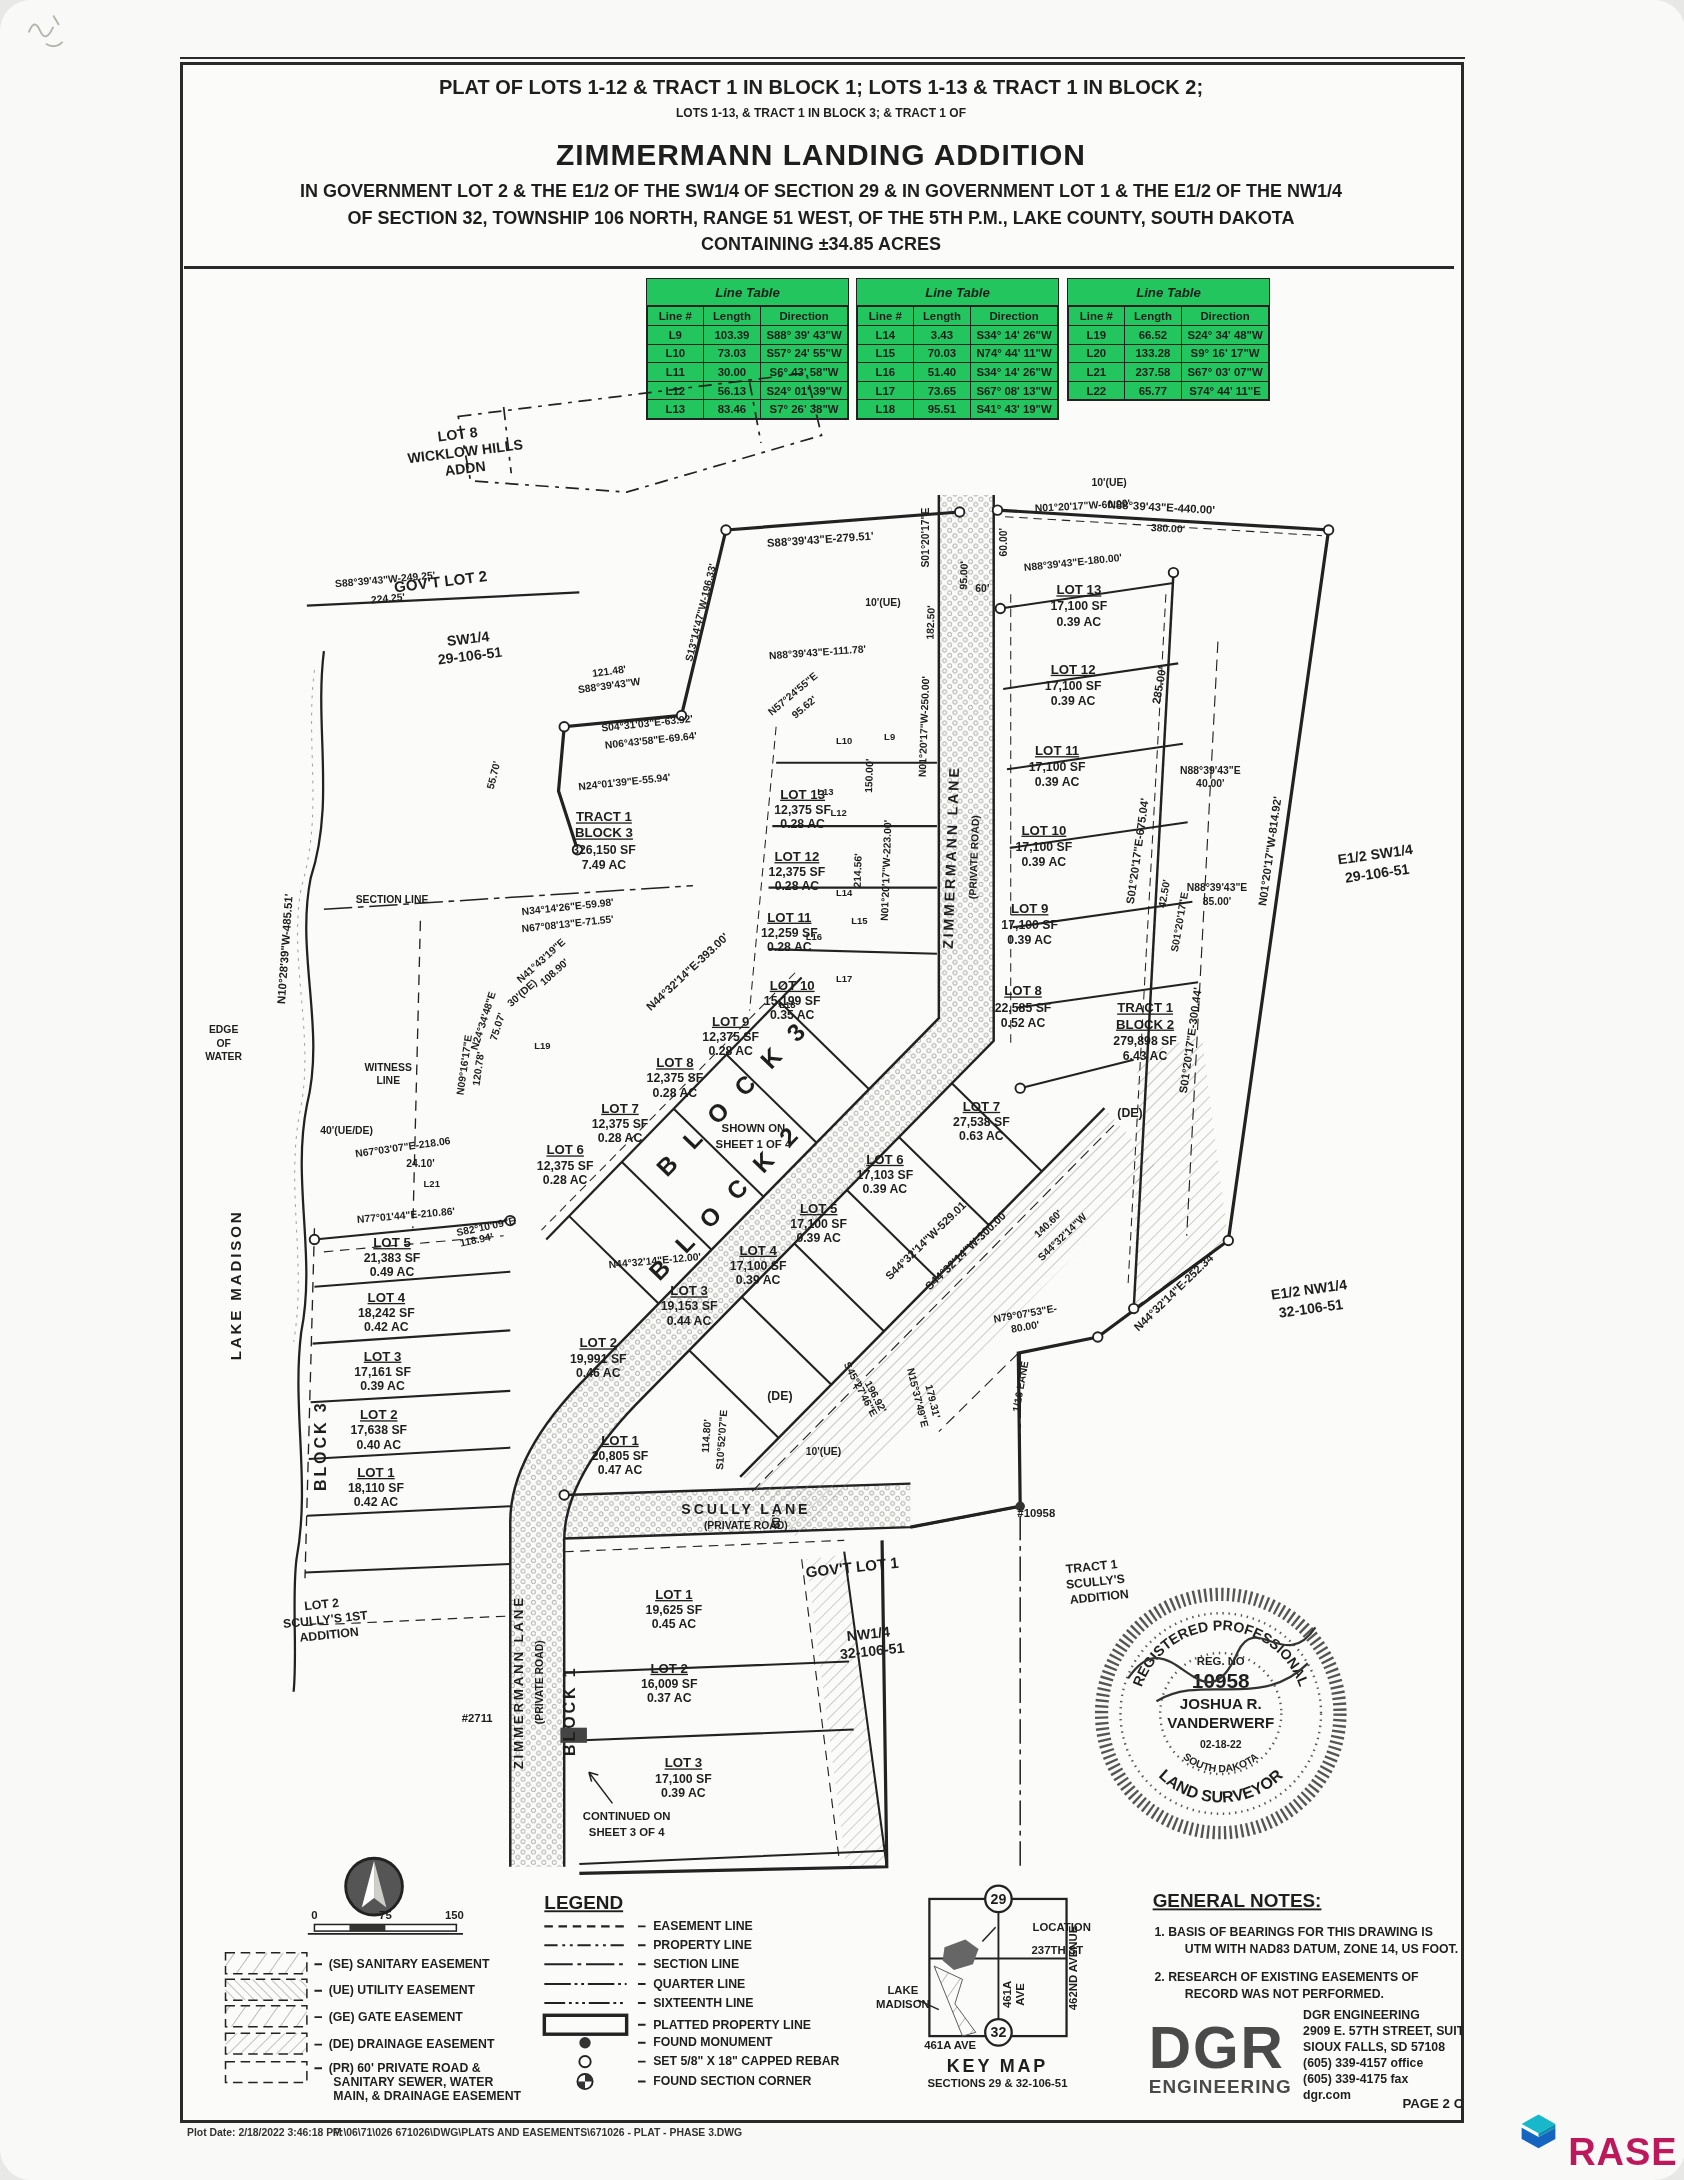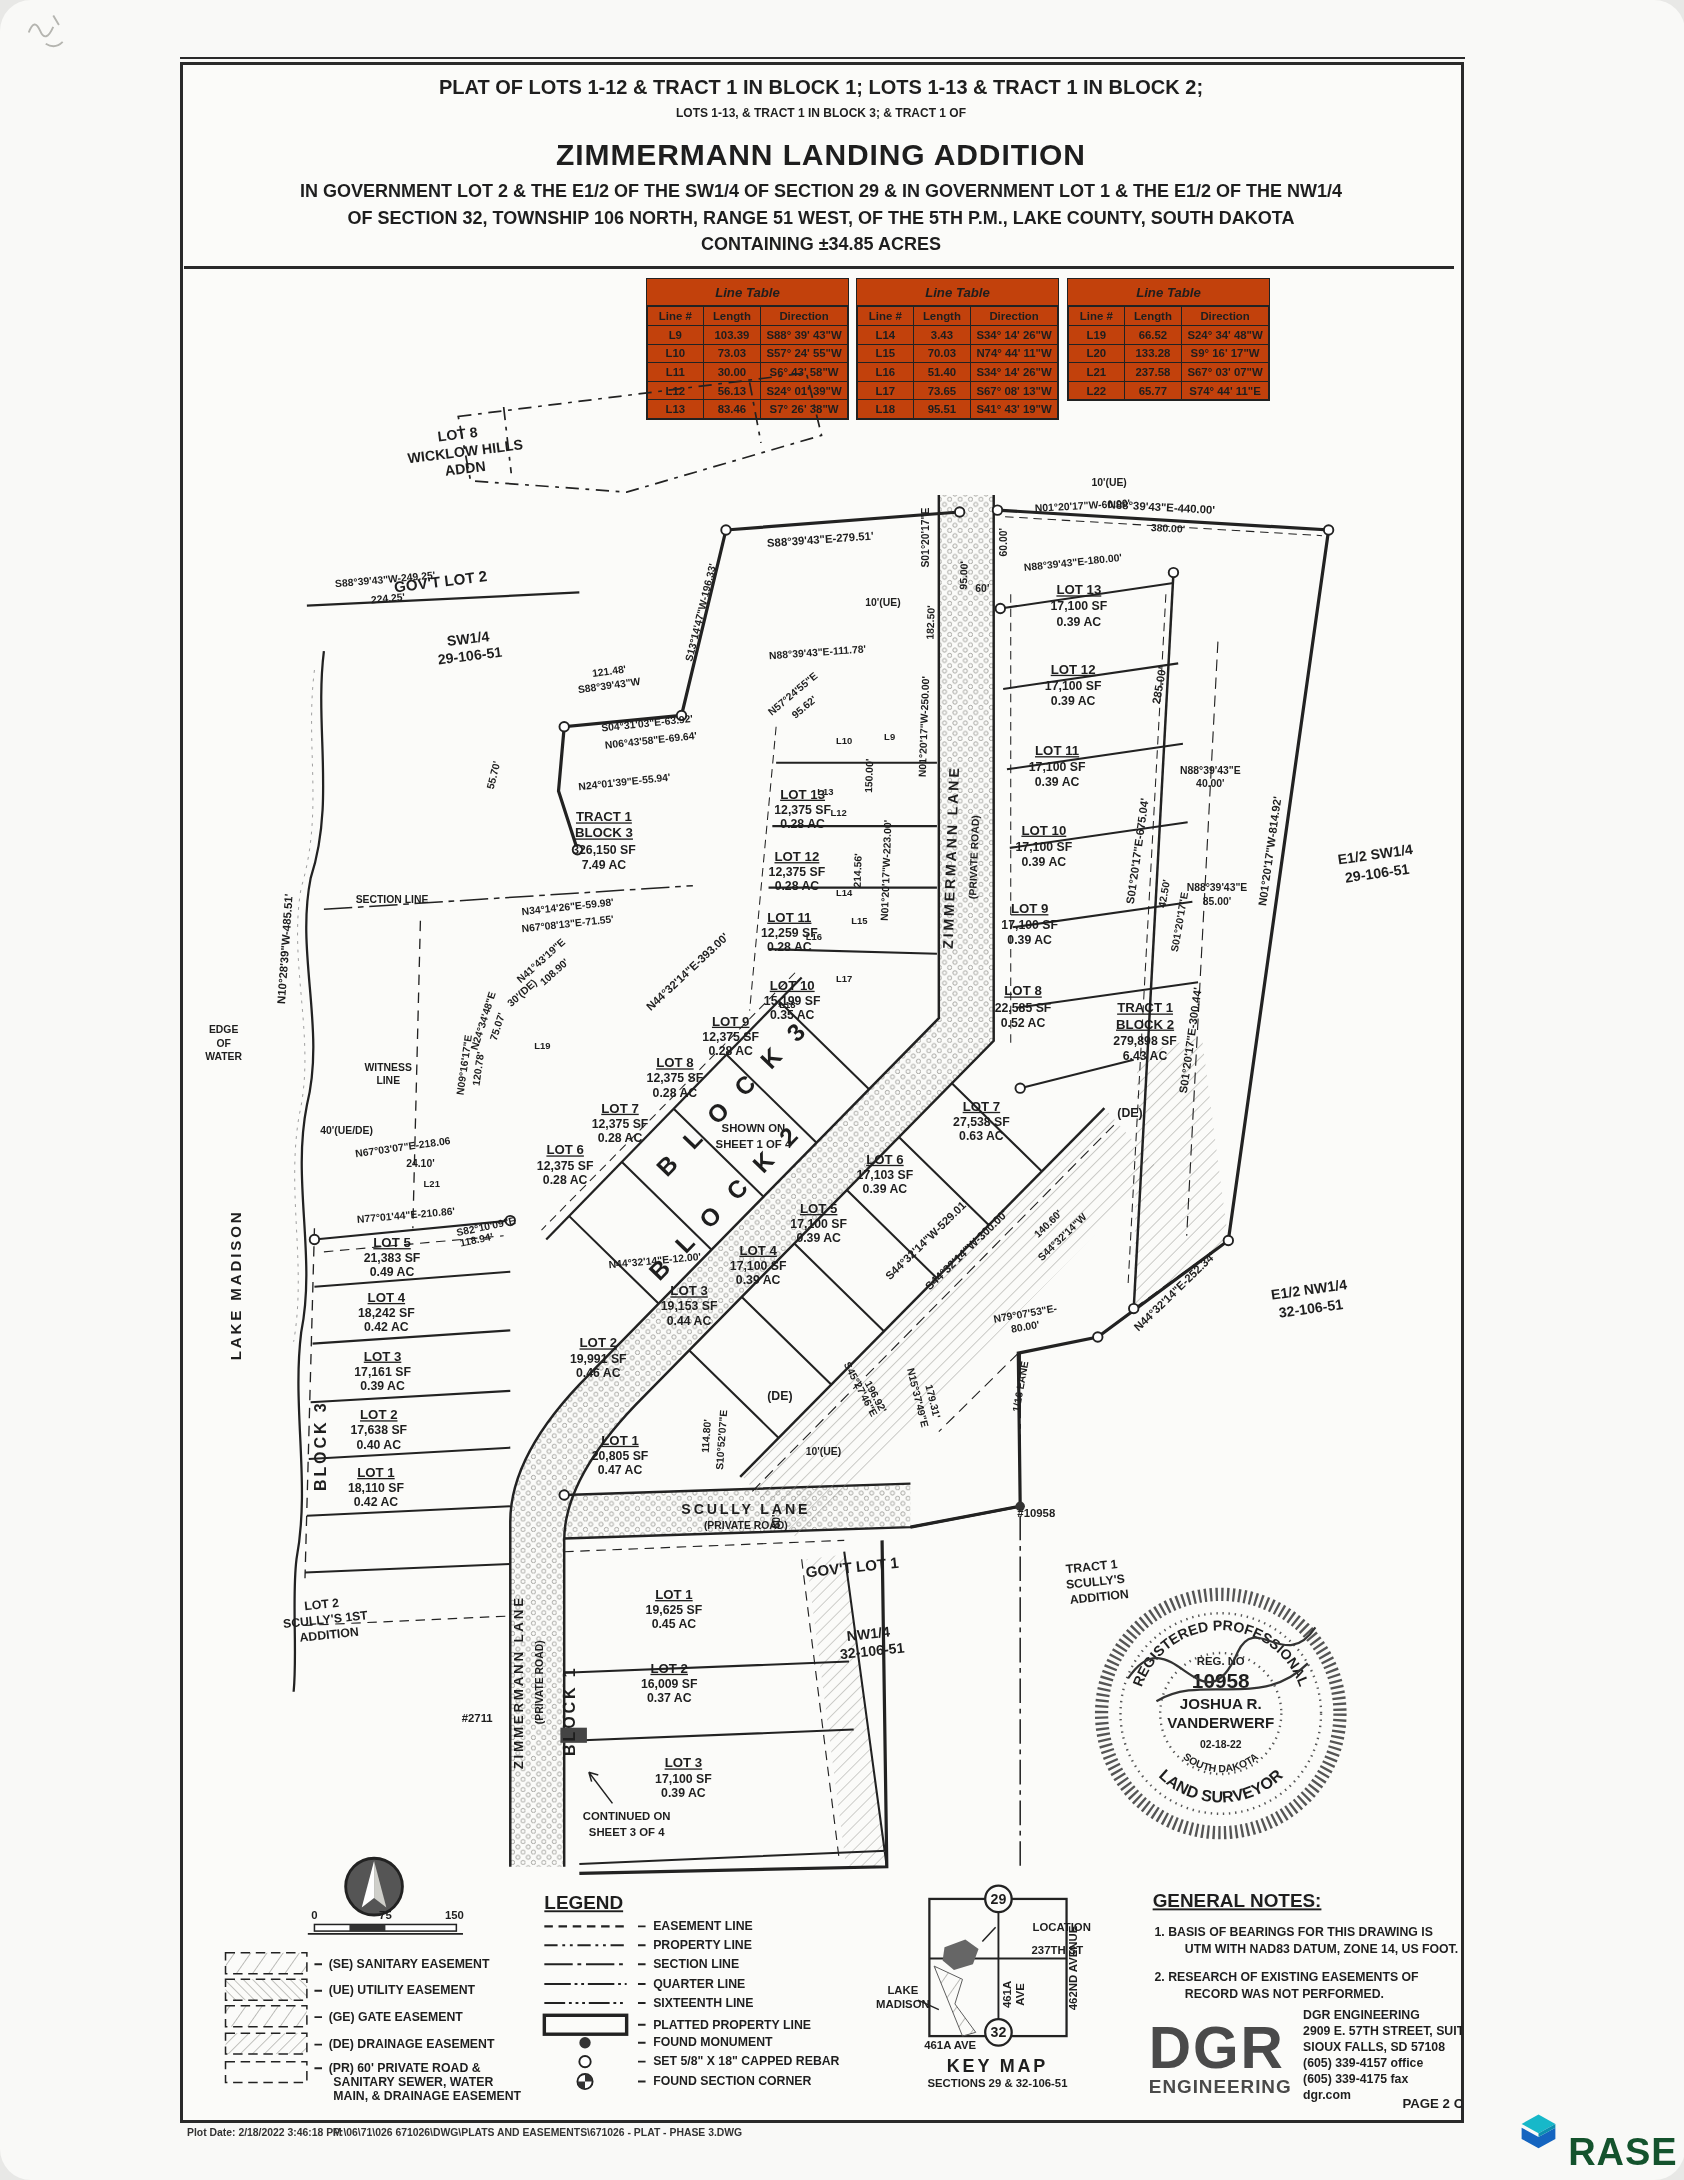--- a/index.html
+++ b/index.html
@@ -7,37 +7,37 @@
   .frame{position:absolute;left:180px;top:62px;width:1278px;height:2055px;border:3.8px solid #2a2a2a;background:#fbfbf9;}
   .frame-inner{position:absolute;left:180px;top:57px;width:1285px;height:1.9px;background:#2a2a2a;}
   .titleblock{position:absolute;left:182px;top:66px;width:1278px;text-align:center;font-weight:bold;}
   .tl1{position:absolute;width:100%;top:9.5px;font-size:20px;}
   .tl2{position:absolute;width:100%;top:40px;font-size:12px;}
   .tl3{position:absolute;width:100%;top:72px;font-size:30px;letter-spacing:0.9px;}
   .tl4{position:absolute;width:100%;top:115px;font-size:18px;}
   .tl5{position:absolute;width:100%;top:142px;font-size:18px;}
   .tl6{position:absolute;width:100%;top:168px;font-size:18px;}
   .titlerule{position:absolute;left:184px;top:266px;width:1270px;height:2.8px;background:#2a2a2a;}
-  .ltab{position:absolute;border:1.9px solid #222;background:#c2410c;}
+  .ltab{position:absolute;border:1.9px solid #222;background:#22c55e;}
   .ltab .cap{border-bottom:1.9px solid #222;text-align:center;font-style:italic;font-weight:bold;font-size:13.2px;padding:5.7px 0;}
   .ltab table{border-collapse:collapse;}
   .ltab th{font-size:11.4px;font-weight:bold;border:0.9px solid #222;padding:2.8px 1.9px;margin-top:46px;}
   .ltab td{font-size:11.4px;font-weight:bold;border:0.9px solid #222;text-align:center;padding:2.8px 1.9px;}
   .c1{width:55px}.c2{width:55px}.c3{width:87px}
   svg text{font-family:"Liberation Sans",sans-serif;fill:#1e1e1e;font-weight:bold;text-anchor:middle;}
   .s10{font-size:10px}.s11{font-size:11px}.s12{font-size:12px}.s13{font-size:13px}.s14{font-size:14px}
   .s15{font-size:15px}.s16{font-size:16px}.s17{font-size:17px}.s19{font-size:19px}.s20{font-size:20px}
   .s22{font-size:22px}.s26{font-size:26px}
   .u{text-decoration:underline}
   .sp{letter-spacing:7px}.sp2{letter-spacing:3px}
   .gray{fill:#4a4a4a}
   .footer{position:absolute;top:2127px;font-size:10.4px;color:#333;font-weight:bold;}
   .fp1{left:187px}.fp2{left:333px}
   .brand{position:absolute;right:7.6px;bottom:5.7px;display:flex;align-items:center;gap:7.6px;}
-  .brand-text{font-size:38px;font-weight:bold;color:#14532d;letter-spacing:0.9px;margin-top:44px;}
+  .brand-text{font-size:38px;font-weight:bold;color:#be185d;letter-spacing:0.9px;margin-top:44px;}
 </style>
 </head>
 <body>
 
 <div class="page">
 
   <svg style="position:absolute;left:7.6px;top:3.8px" width="132" height="57" viewBox="0 0 140 60">
       <path d="M22,30 q6,-16 12,-2 t14,-4 M48,12 l6,10 M40,42 q10,6 18,-2" stroke="#b5b5b0" stroke-width="2" fill="none"></path>
     </svg>
 

